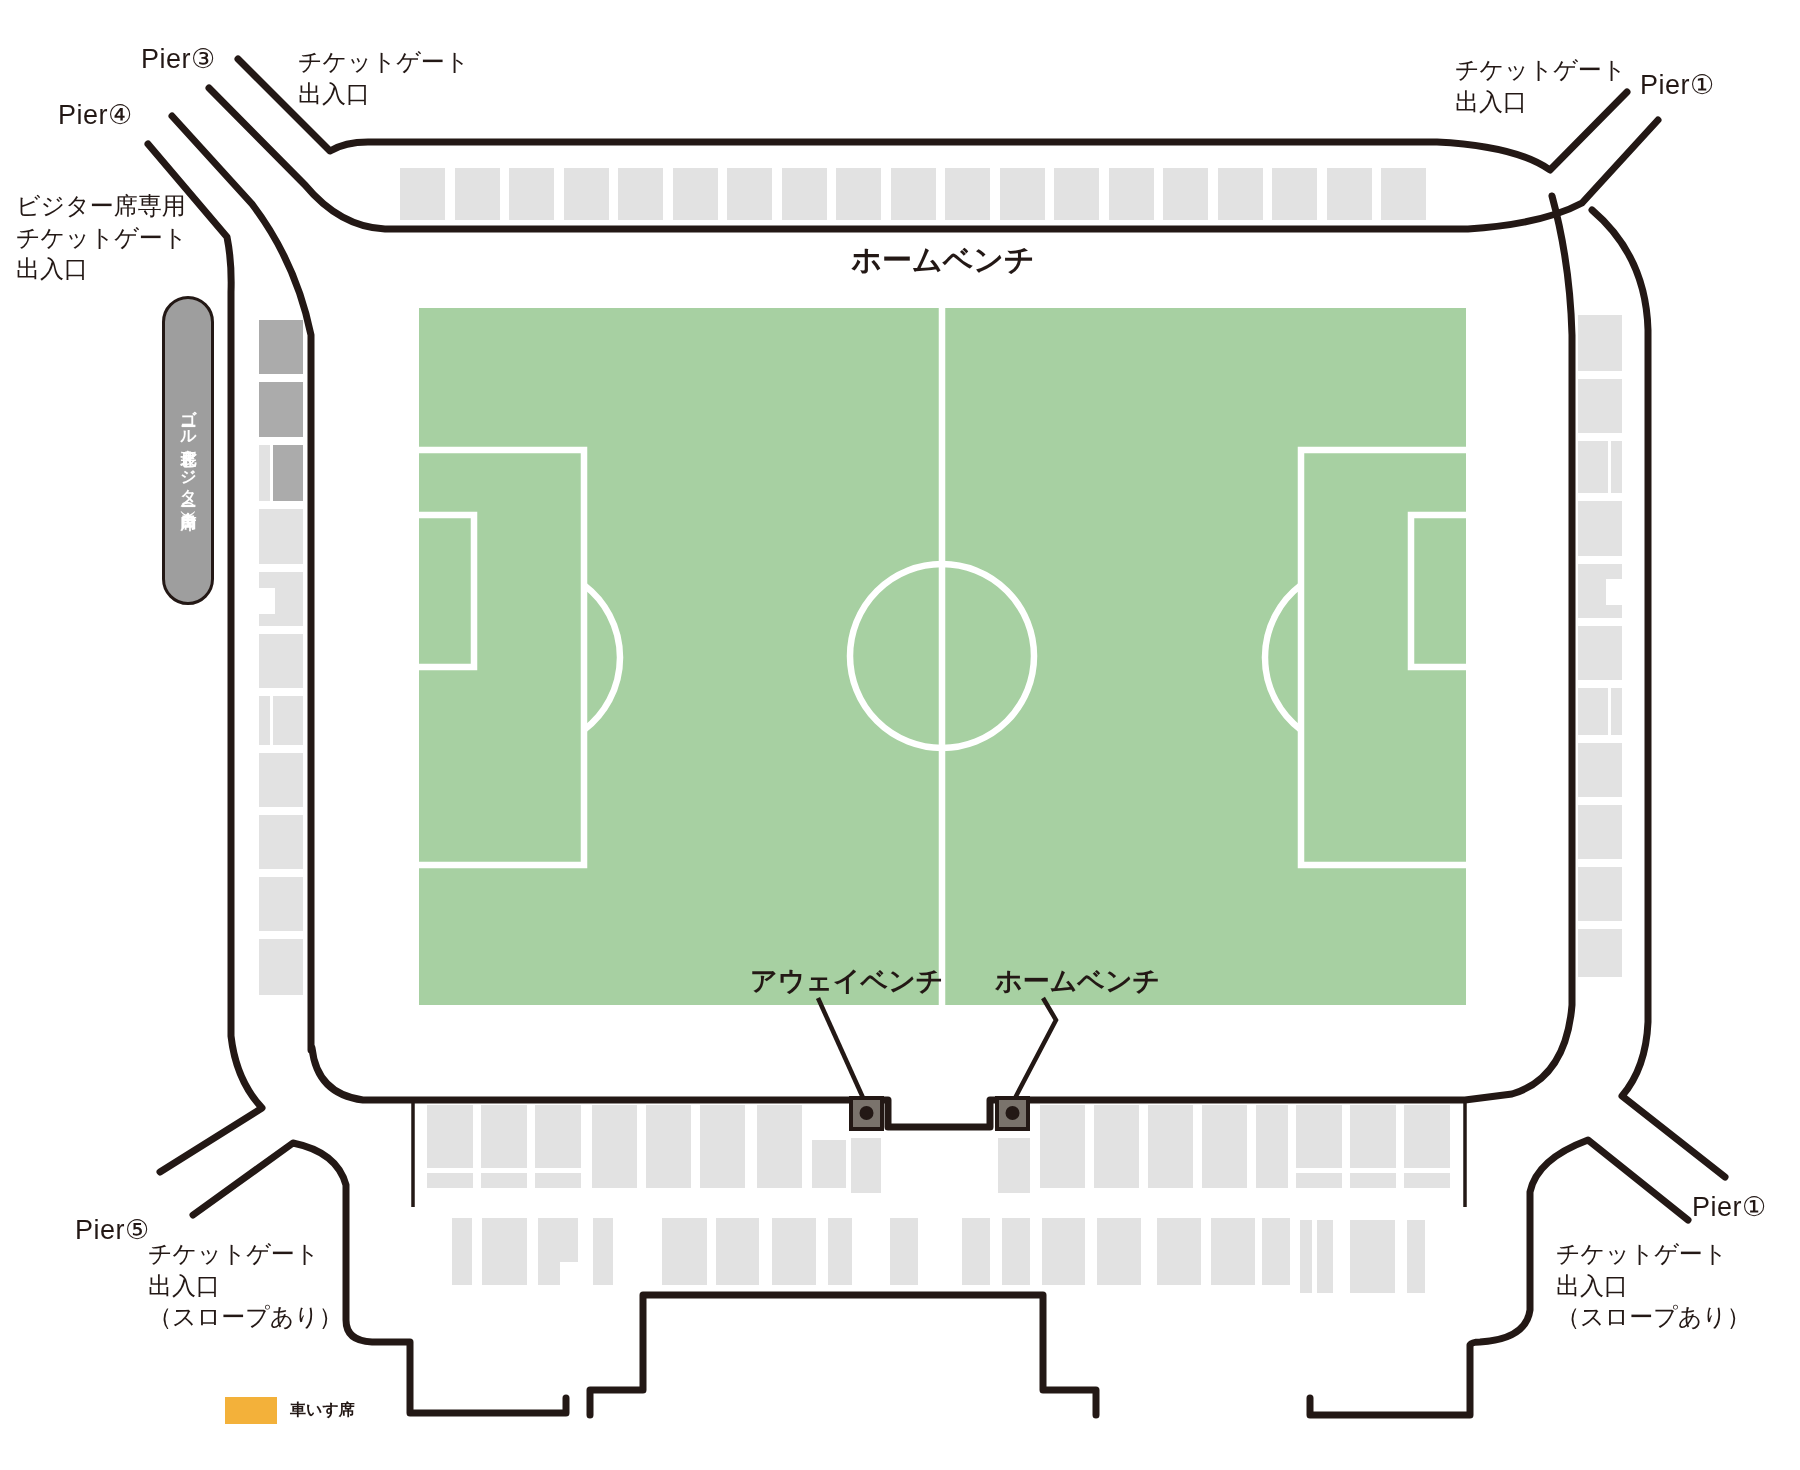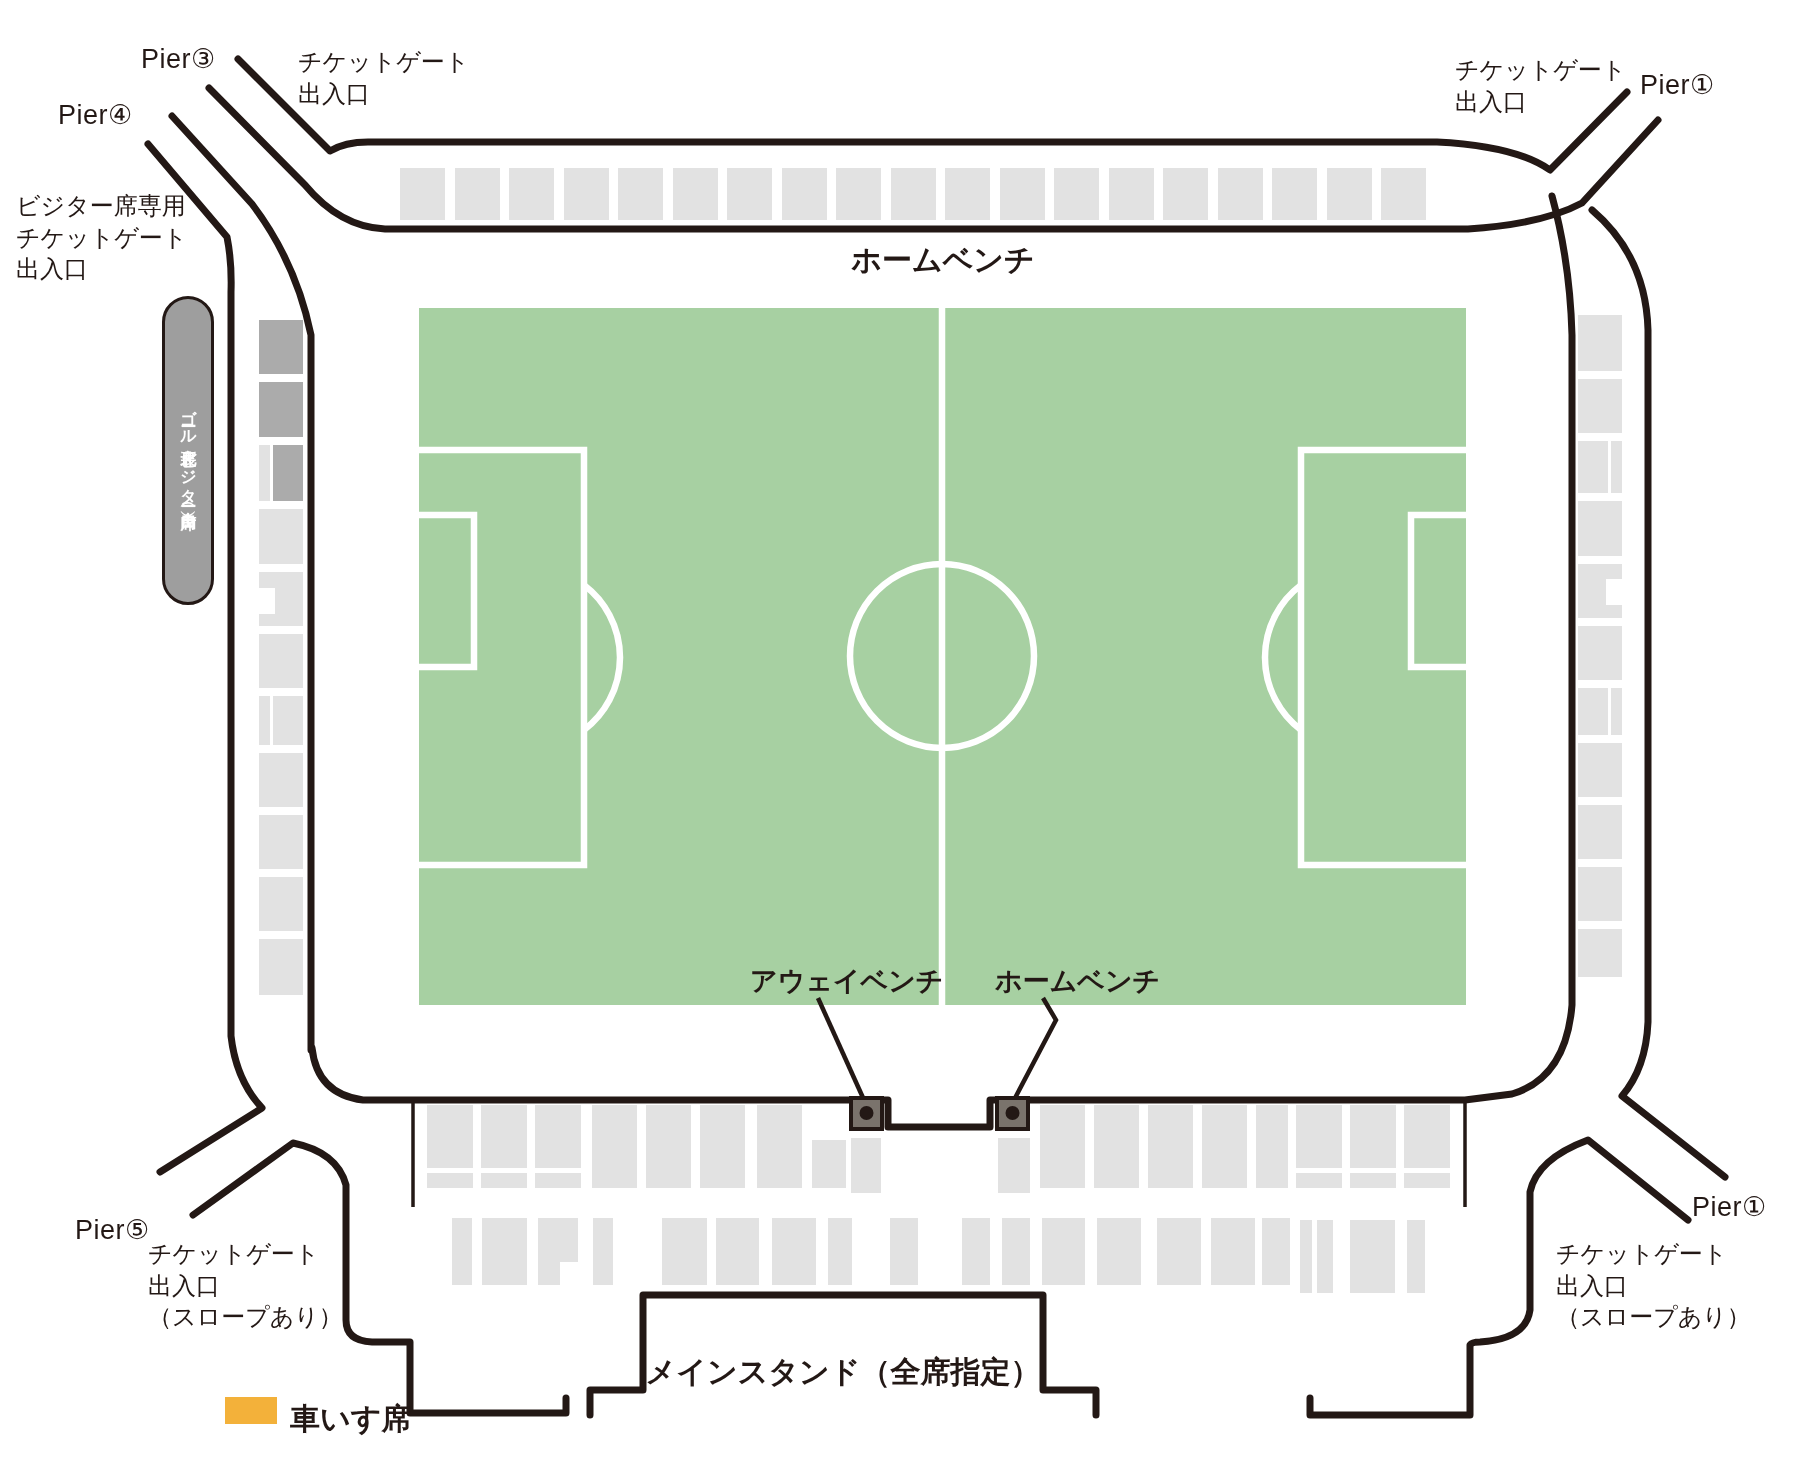--- a/index.html
+++ b/index.html
@@ -25,21 +25,21 @@
   .pier{font-size:27px;font-weight:500;letter-spacing:.5px;}
   .gate{font-size:24px;font-weight:normal;}
   .stand-lbl{font-size:30px;font-weight:bold;text-align:center;}
   .bench-lbl{font-size:27px;font-weight:bold;}
   .pill{position:absolute;left:162px;top:296px;width:46px;height:303px;
         background:var(--pill-bg);border:3px solid var(--wall);border-radius:26px;
         display:flex;align-items:center;justify-content:center;
         writing-mode:vertical-rl;text-orientation:upright;
         color:var(--pill-text);font-size:16px;font-weight:bold;letter-spacing:1px;}
   .swatch{position:absolute;left:225px;top:1397px;width:52px;height:27px;background:var(--wheelchair);}
-  .legend-lbl{position:absolute;left:290px;top:1399px;font-size:30px;font-weight:bold;}
+  .legend-lbl{position:absolute;left:290px;top:1399px;font-size:16px;font-weight:bold;}
 </style>
 </head>
 <body>
 
 <div class="stage">
 
   <svg width="1800" height="1470" viewBox="0 0 1800 1470">
 
     <g>
       <rect class="pitch" x="419" y="308" width="1047" height="697"></rect>
@@ -207,18 +207,17 @@
   <div class="lbl pier" style="left:75px;top:1182px;margin-top:31px;">Pier⑤</div>
   <div class="lbl gate" style="left:148px;top:1238px;">チケットゲート
 出入口
 （スロープあり）</div>
 
   <div class="lbl pier" style="left:1692px;top:1190px;">Pier①</div>
   <div class="lbl gate" style="left:1556px;top:1238px;">チケットゲート
 出入口
 （スロープあり）</div>
 
-  <div class="lbl stand-lbl" style="left:643px;top:1352px;width:400px;">メインスタンド（全席指定）</div>
 
   <div class="swatch"></div>
   <div class="legend-lbl lbl">車いす席</div>
 
 </div>
 
 </body></html>

